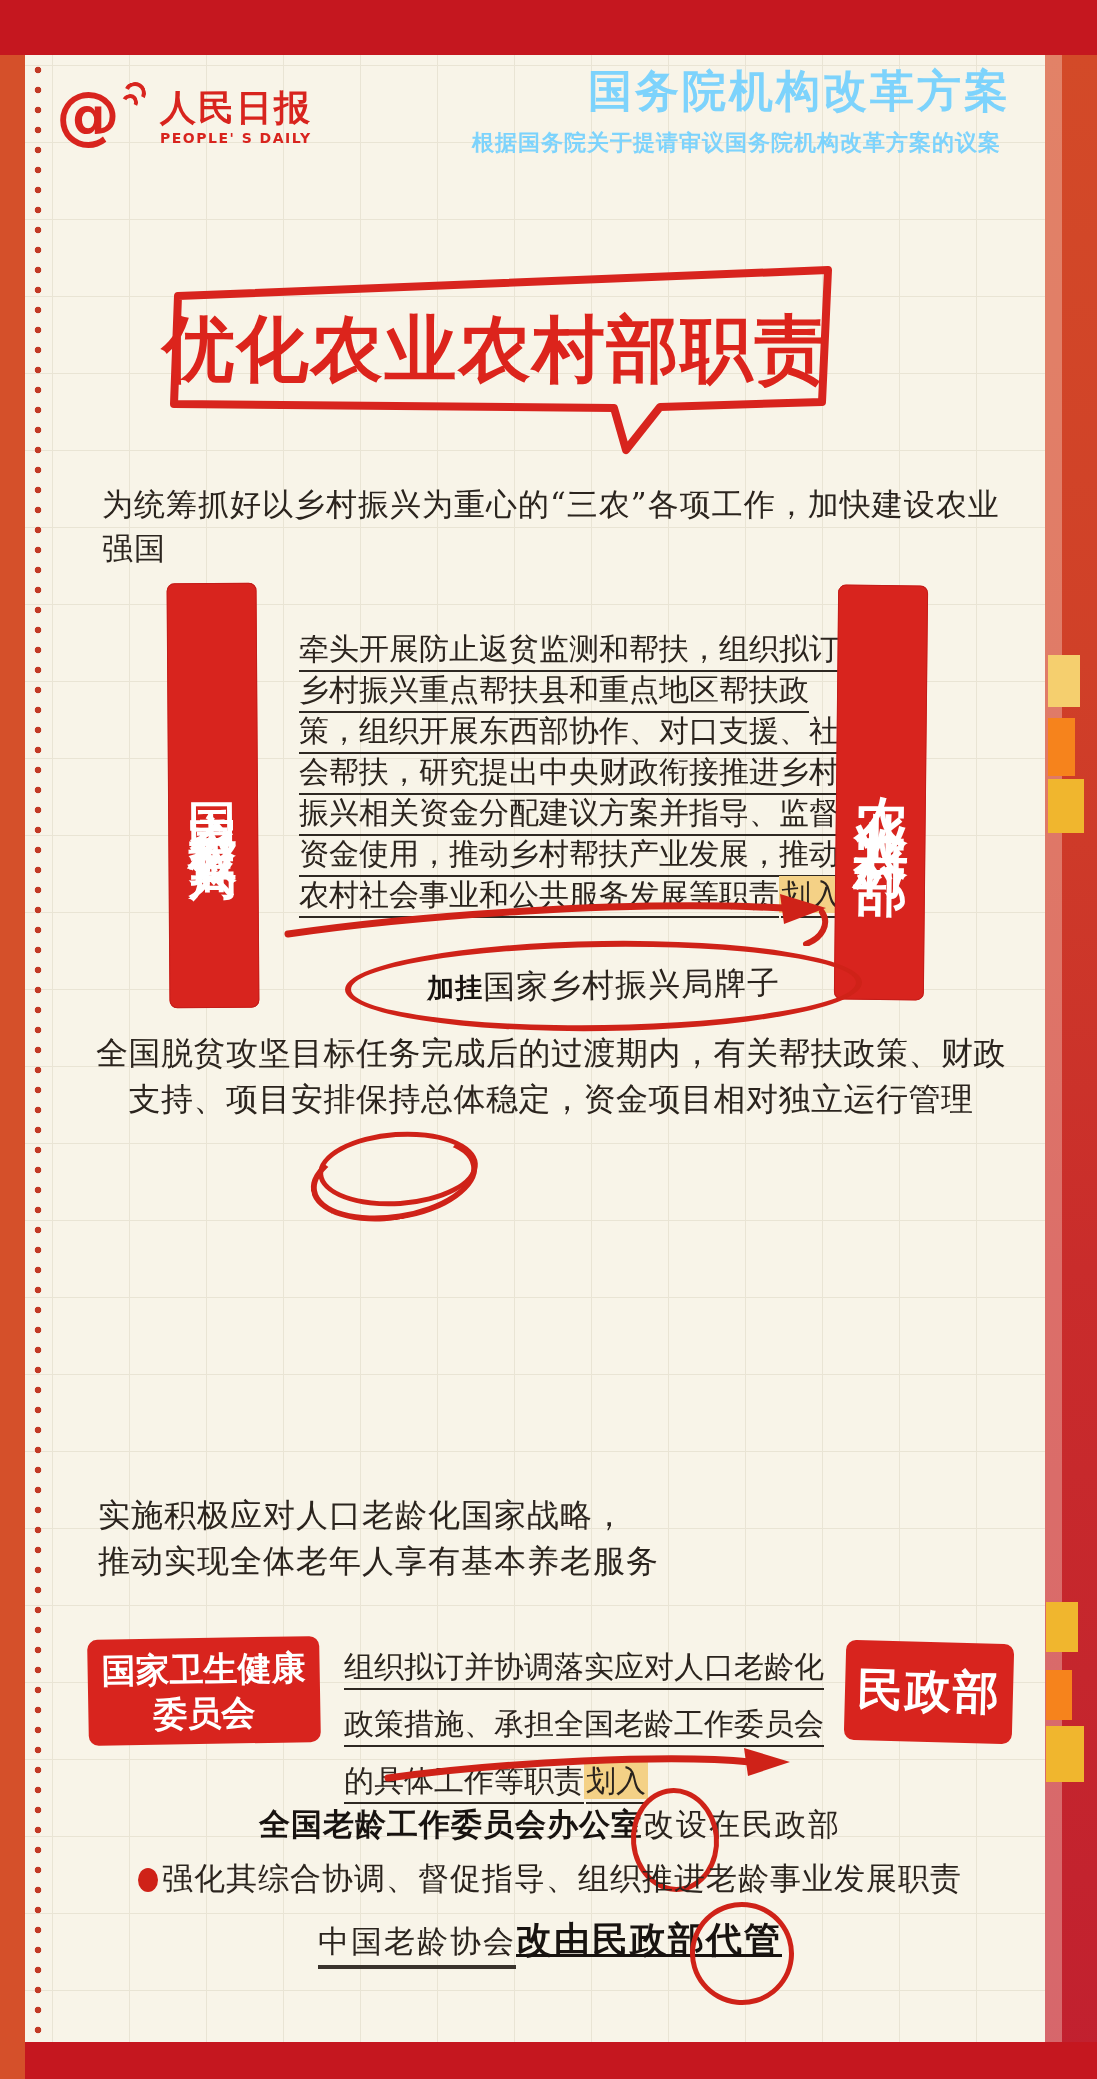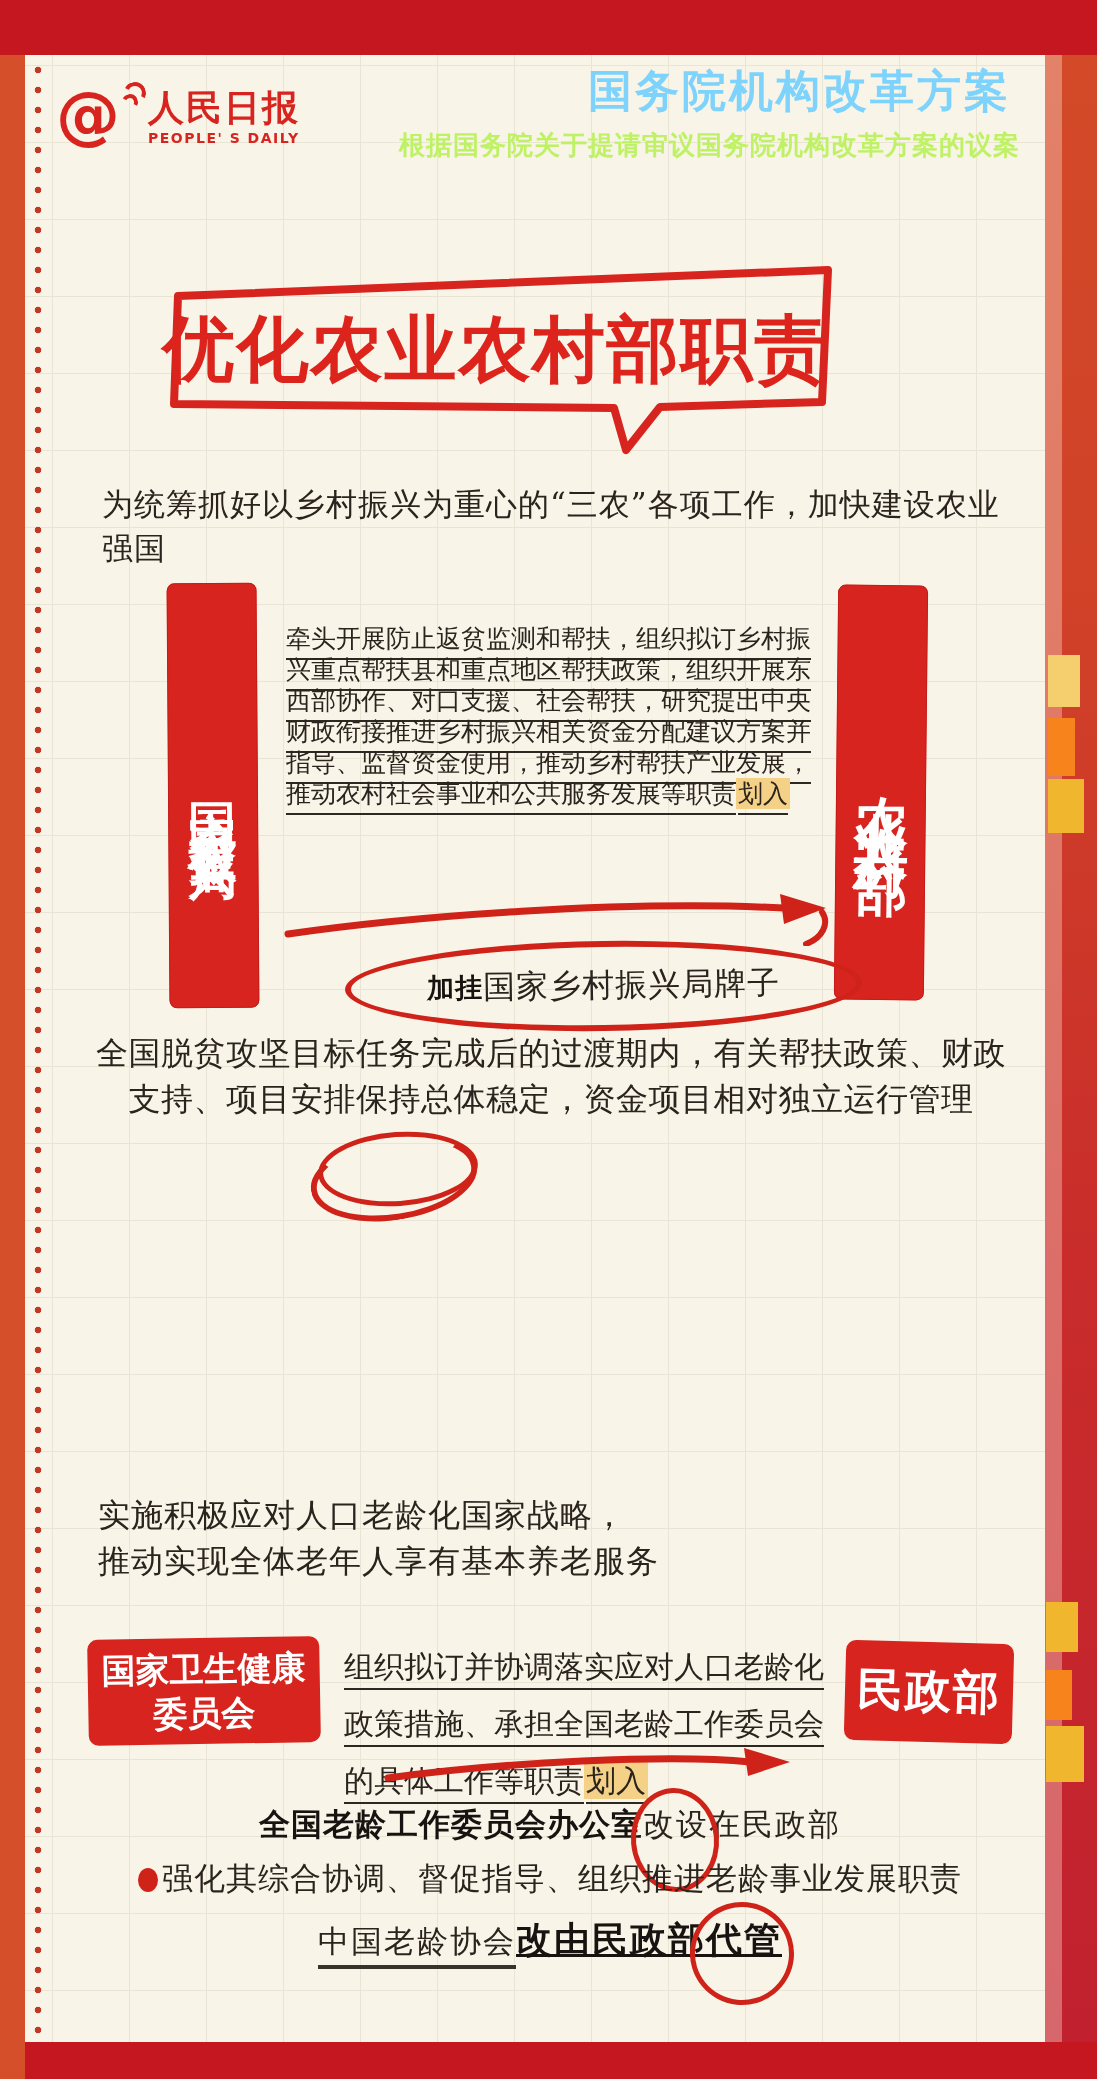--- a/index.html
+++ b/index.html
@@ -23,39 +23,39 @@
        background-size:8px 20px;background-repeat:repeat-y;}
   .sq{position:absolute;}
   
   .logo{position:absolute;left:56px;top:76px;display:flex;align-items:flex-start;color:#d8241e;}
   .logo-at{font-size:64px;font-weight:900;line-height:78px;letter-spacing:0;}
   .logo-waves{position:relative;width:16px;height:30px;margin:6px 0 0 2px;}
   .logo-waves i{position:absolute;border:4px solid #d8241e;border-radius:50%;
       border-bottom-color:transparent;border-left-color:transparent;transform:rotate(-18deg);}
   .logo-waves i:nth-child(1){left:0;top:12px;width:8px;height:8px;}
   .logo-waves i:nth-child(2){left:2px;top:0;width:14px;height:14px;}
-  .logo-text{margin-left:10px;padding-top:12px;}
+  .logo-text{margin-left:22px;padding-top:12px;}
   .logo-cn{font-size:36px;font-weight:900;letter-spacing:2px;line-height:40px;}
   .logo-en{font-size:14px;font-weight:700;letter-spacing:1.5px;line-height:20px;}
   .hdr-title{position:absolute;right:86px;top:62px;font-size:44px;font-weight:900;
              color:#7dd3fc;letter-spacing:3px;}
-  .hdr-sub{position:absolute;right:77px;top:128px;font-size:26px;font-weight:800;
-           color:#bef264;letter-spacing:1px;}
+  .hdr-sub{position:absolute;right:96px;top:128px;font-size:22px;font-weight:800;
+           color:#7dd3fc;letter-spacing:1px;}
   
   .bubble{position:absolute;}
   .bubble svg{position:absolute;left:0;top:0;}
   .bubble .btxt{position:absolute;left:0;right:0;text-align:center;
       font-weight:900;color:#dc241c;letter-spacing:2px;}
   
   .kai{font-family:"DejaVu Serif","Liberation Serif",serif;color:#2b241e;}
   .intro1{position:absolute;left:102px;top:482px;width:920px;font-size:31px;line-height:44px;
           letter-spacing:1px;}
   .u-par{text-decoration:underline;text-decoration-color:#2e2822;
          text-decoration-thickness:2px;text-underline-offset:11px;}
-  .duty1{position:absolute;left:286px;top:598px;width:548px;font-size:25px;line-height:31px;}
+  .duty1{position:absolute;left:299px;top:598px;width:548px;font-size:30px;line-height:41px;}
   .duty2{position:absolute;left:344px;top:1608px;width:500px;font-size:30px;line-height:57px;}
   .hl{background:#f4d186;padding:1px 2px;}
   .banner{position:absolute;background:#d8241e;border-radius:8px;display:flex;
           align-items:center;justify-content:center;box-shadow:0 0 0 1px #c21d1a inset;}
   .banner span{writing-mode:vertical-rl;text-orientation:upright;color:#fff;font-weight:900;}
   .banner-left{left:168px;top:583px;width:90px;height:425px;transform:rotate(-0.4deg);}
   .banner-left span{font-size:48px;letter-spacing:9px;}
   .banner-right{left:836px;top:585px;width:90px;height:415px;transform:rotate(0.6deg);}
   .banner-right span{font-size:54px;letter-spacing:16px;}
   .arrow-svg{position:absolute;}

